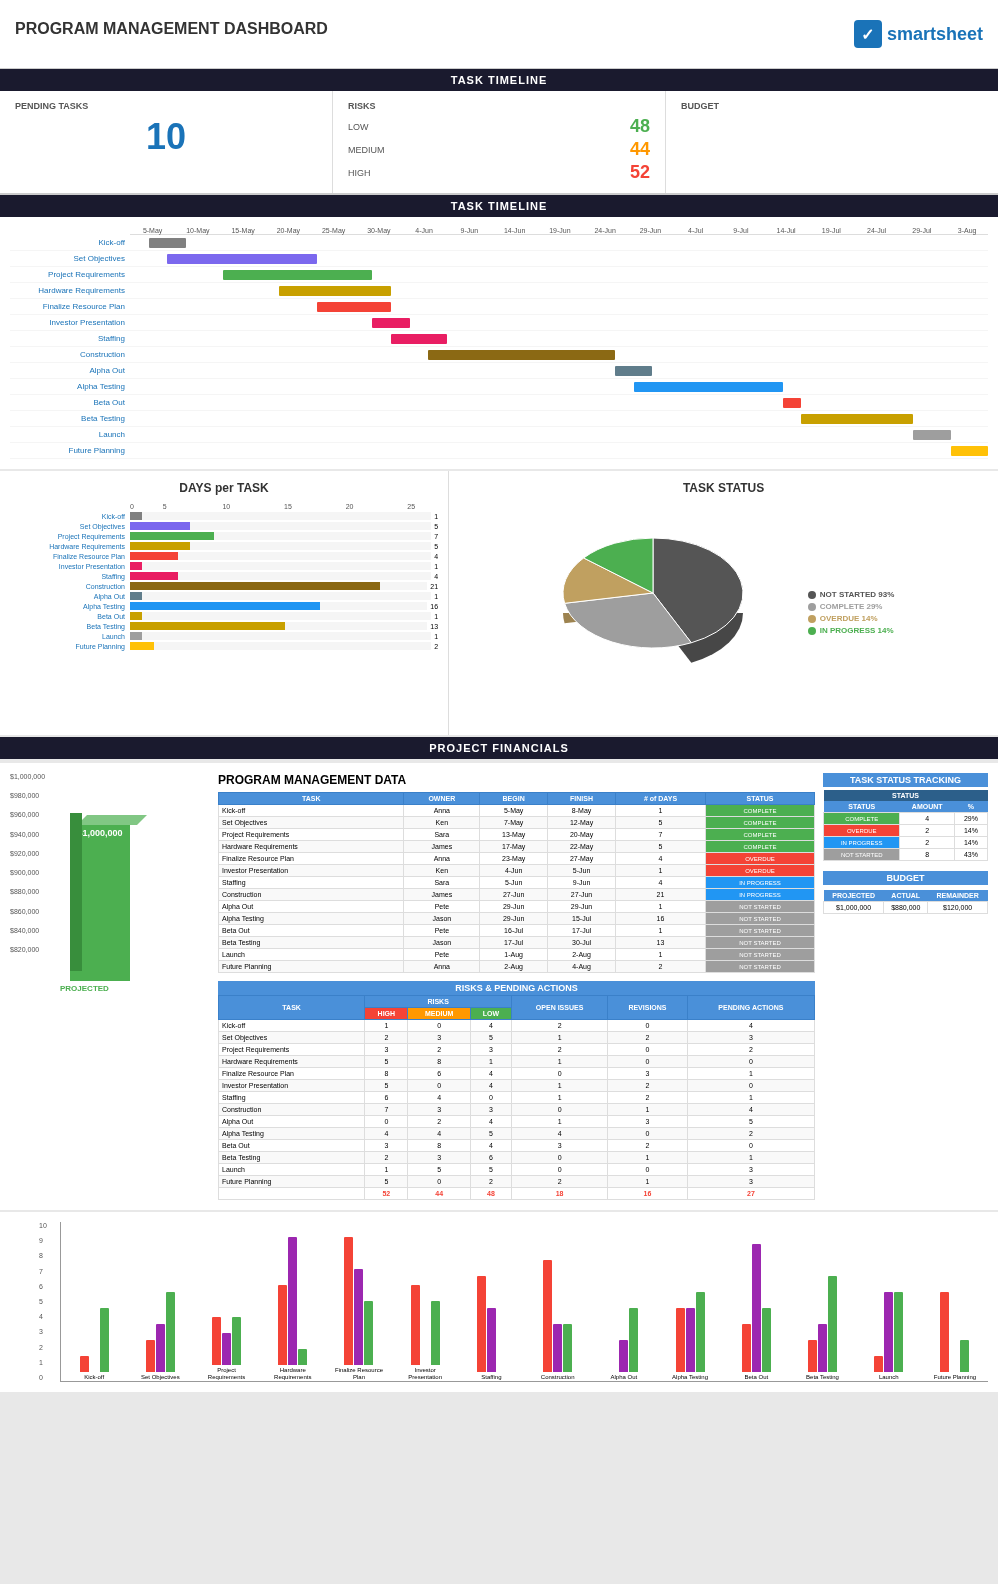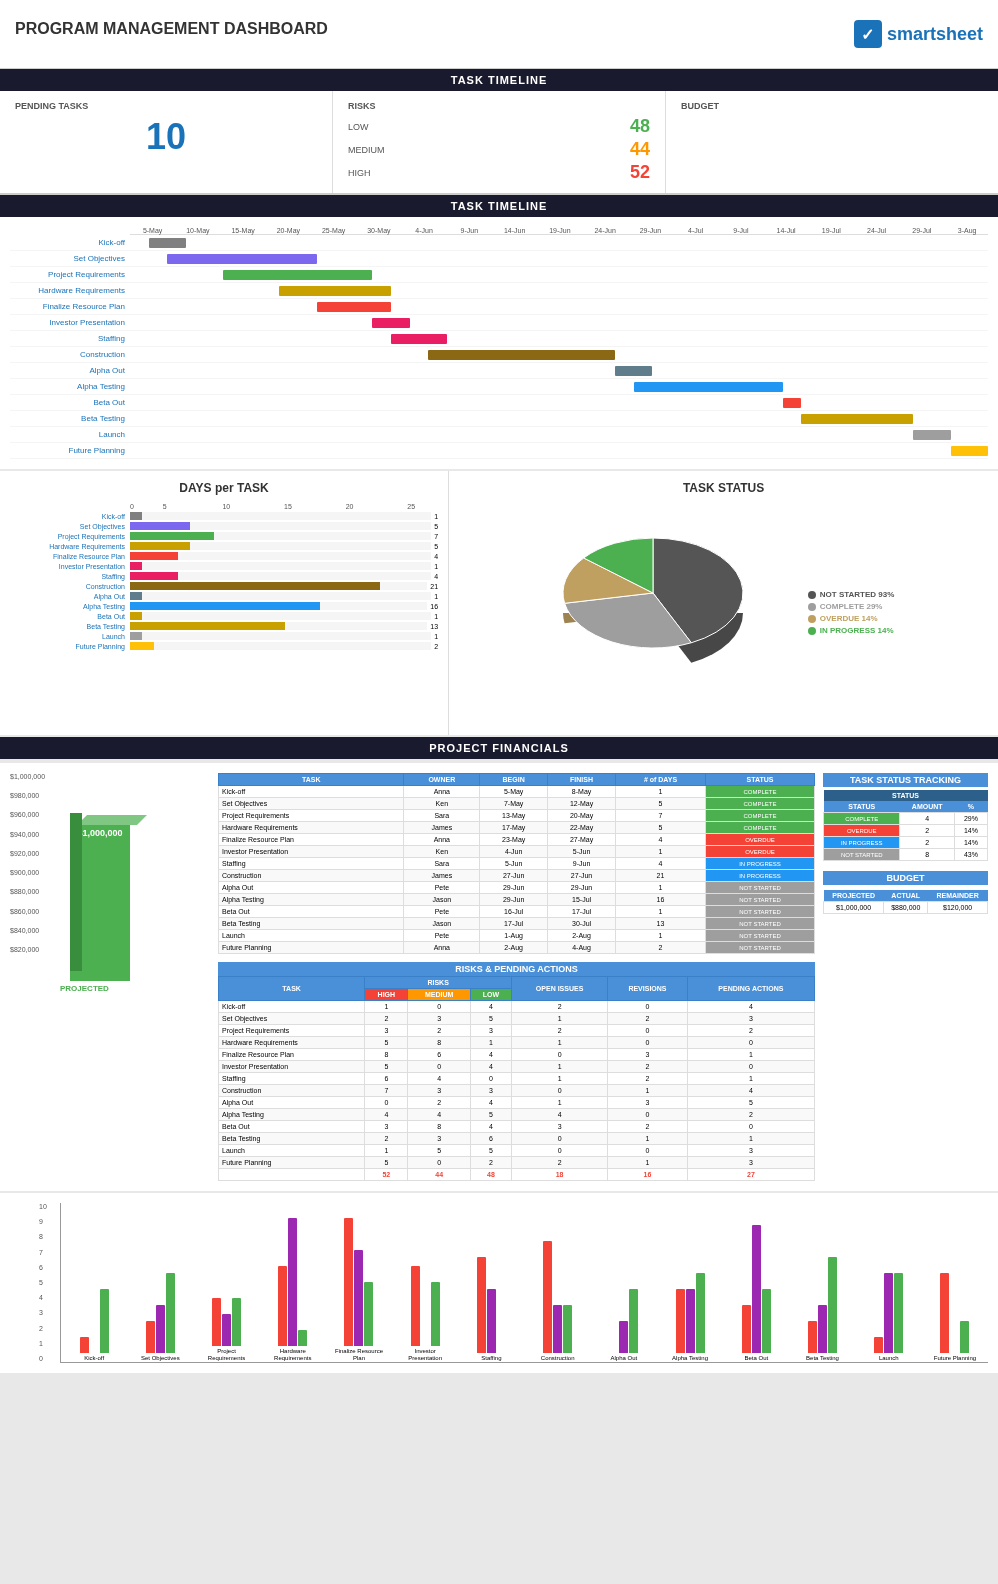--- a/index.html
+++ b/index.html
@@ -463,20 +463,21 @@
 
     <div style="width:60px; height:158.4px; background:#4caf50; display:flex; align-items:flex-start; justify-content:center; padding-top:5px;">
       <span style="font-size:9px; font-weight:bold; color:white;">$1,000,000</span>
     </div>
   </div>
           <div style="font-size:8px; font-weight:bold; color:#4caf50; text-align:center; margin-top:3px;">PROJECTED</div>
         </div>
     </div>
 
     <div class="center-tables">
+      <div style="font-size:12px; font-weight:bold; margin-bottom:5px;">PROGRAM MANAGEMENT DATA</div>
 
       <table class="data-table" id="task-table">
           <thead>
             <tr>
               <th>TASK</th>
               <th>OWNER</th>
               <th>BEGIN</th>
               <th>FINISH</th>
               <th># of DAYS</th>
               <th>STATUS</th>

